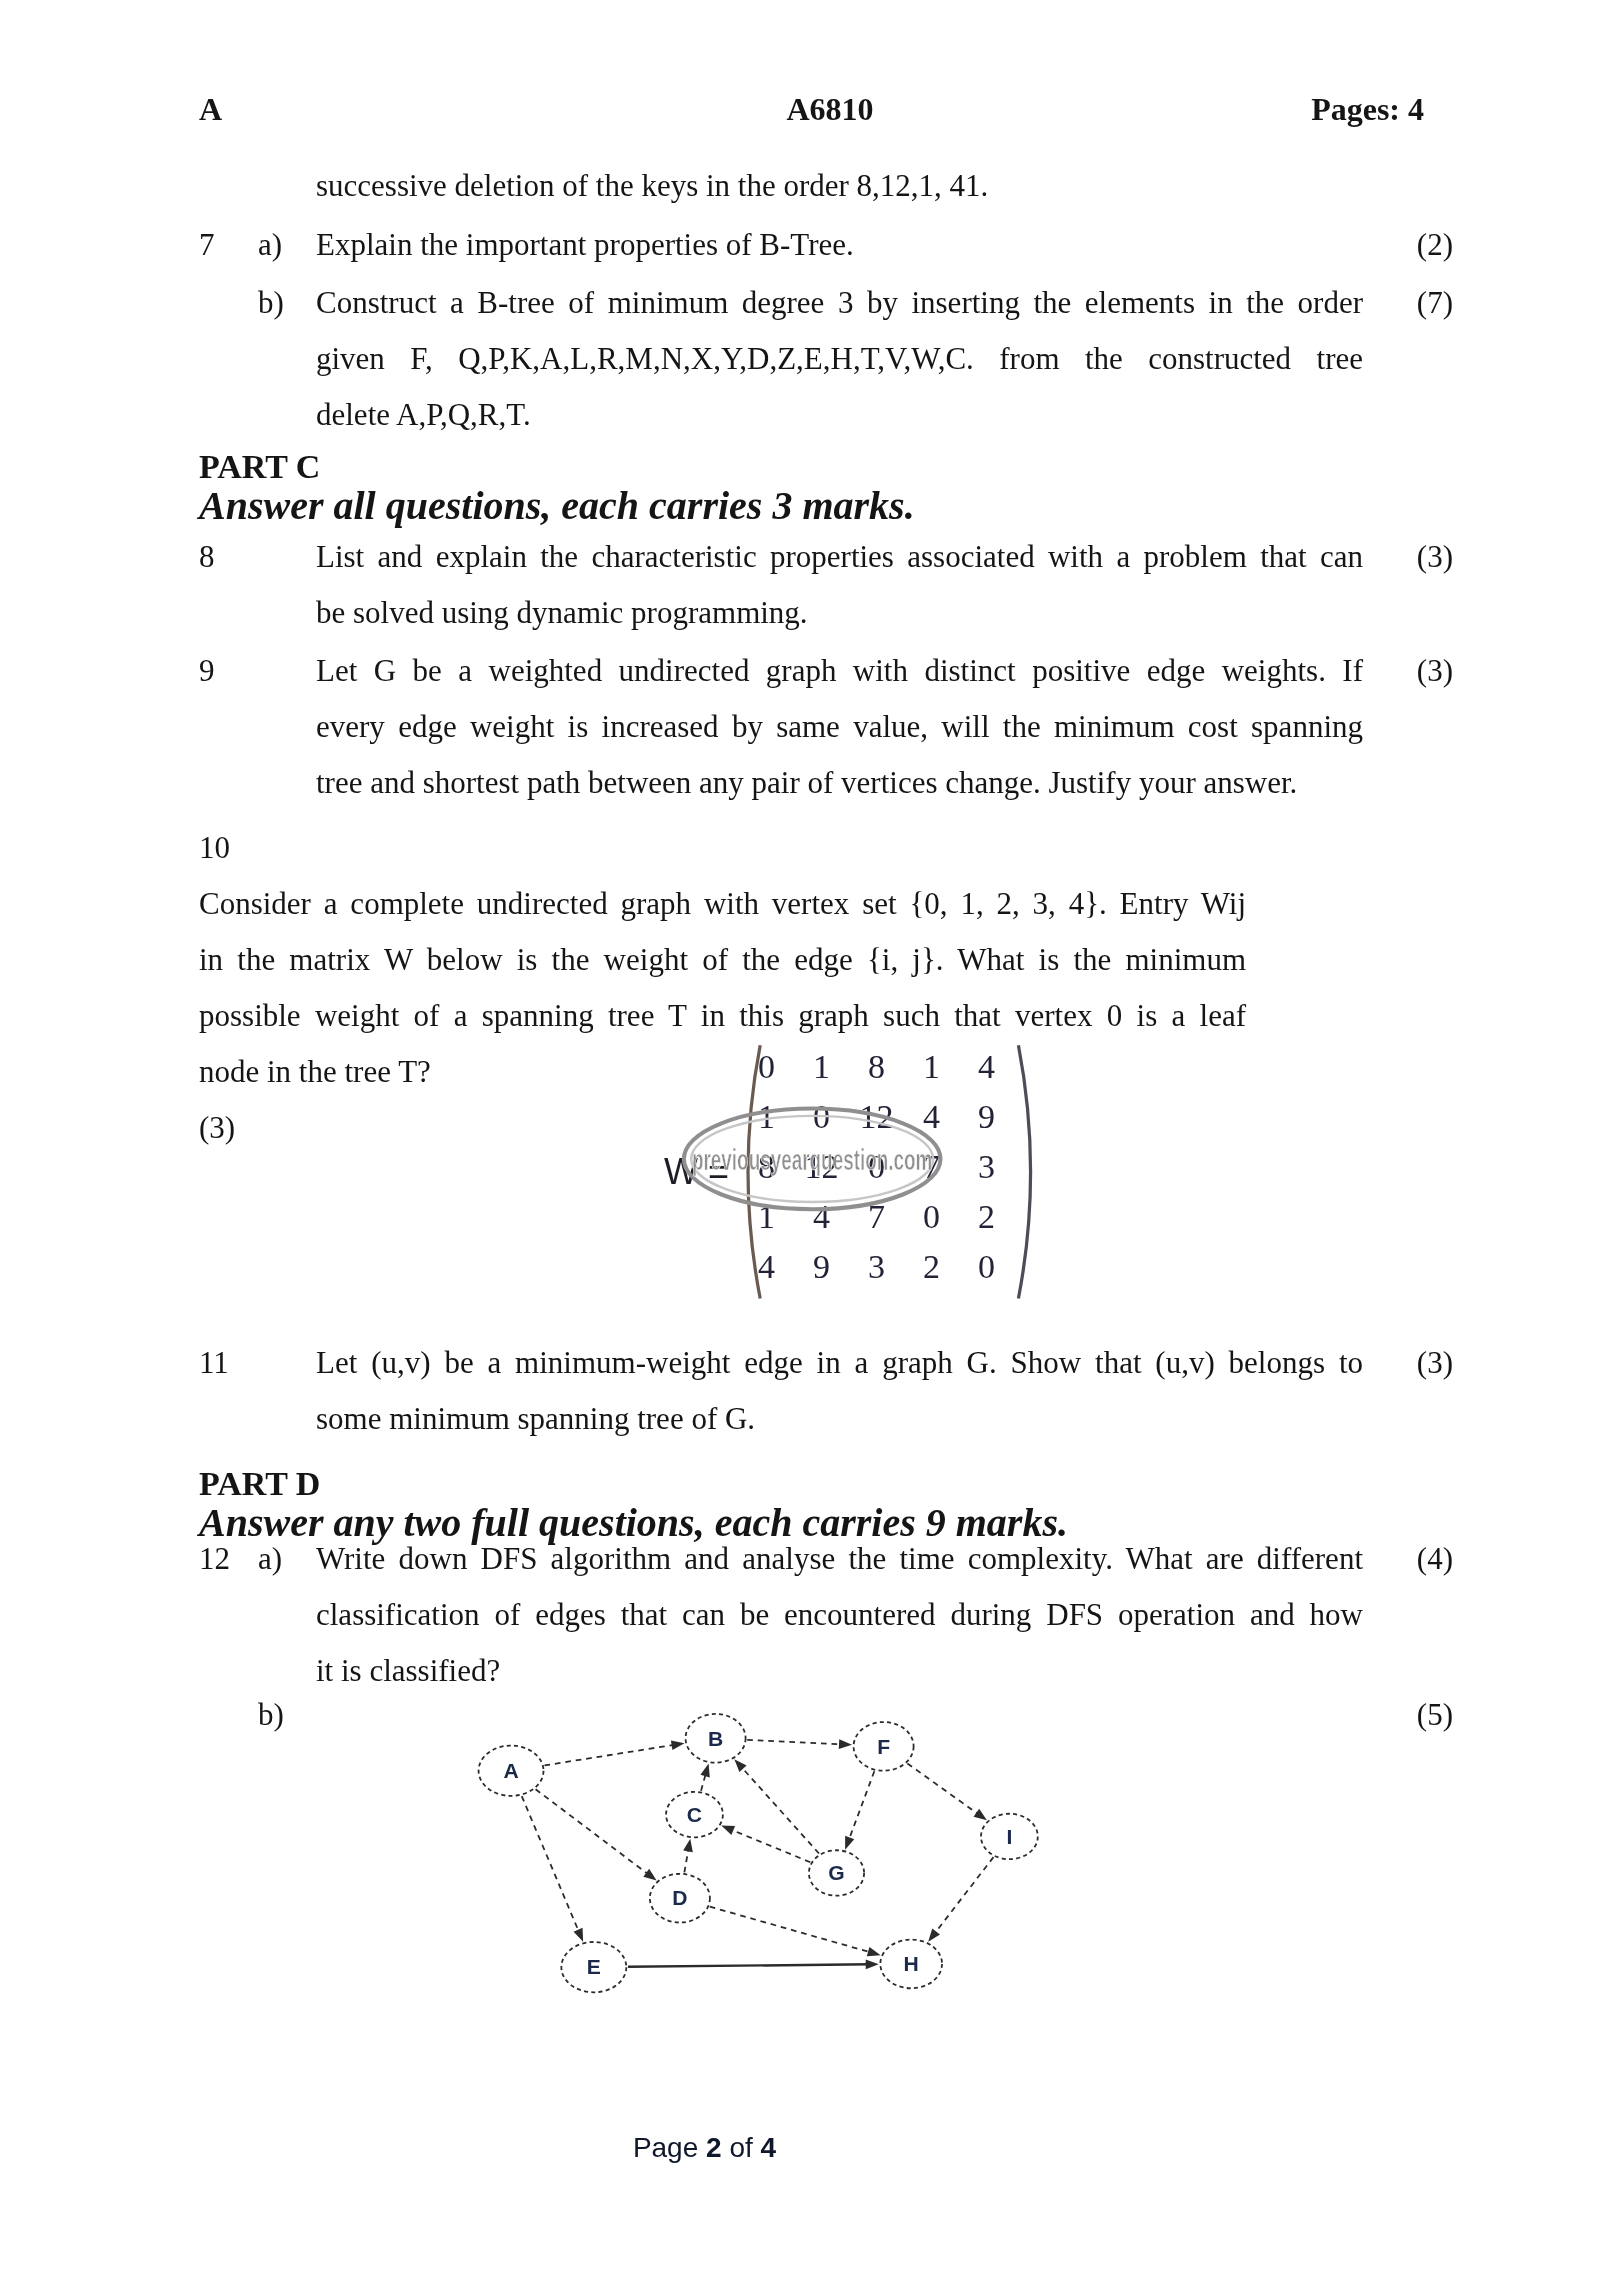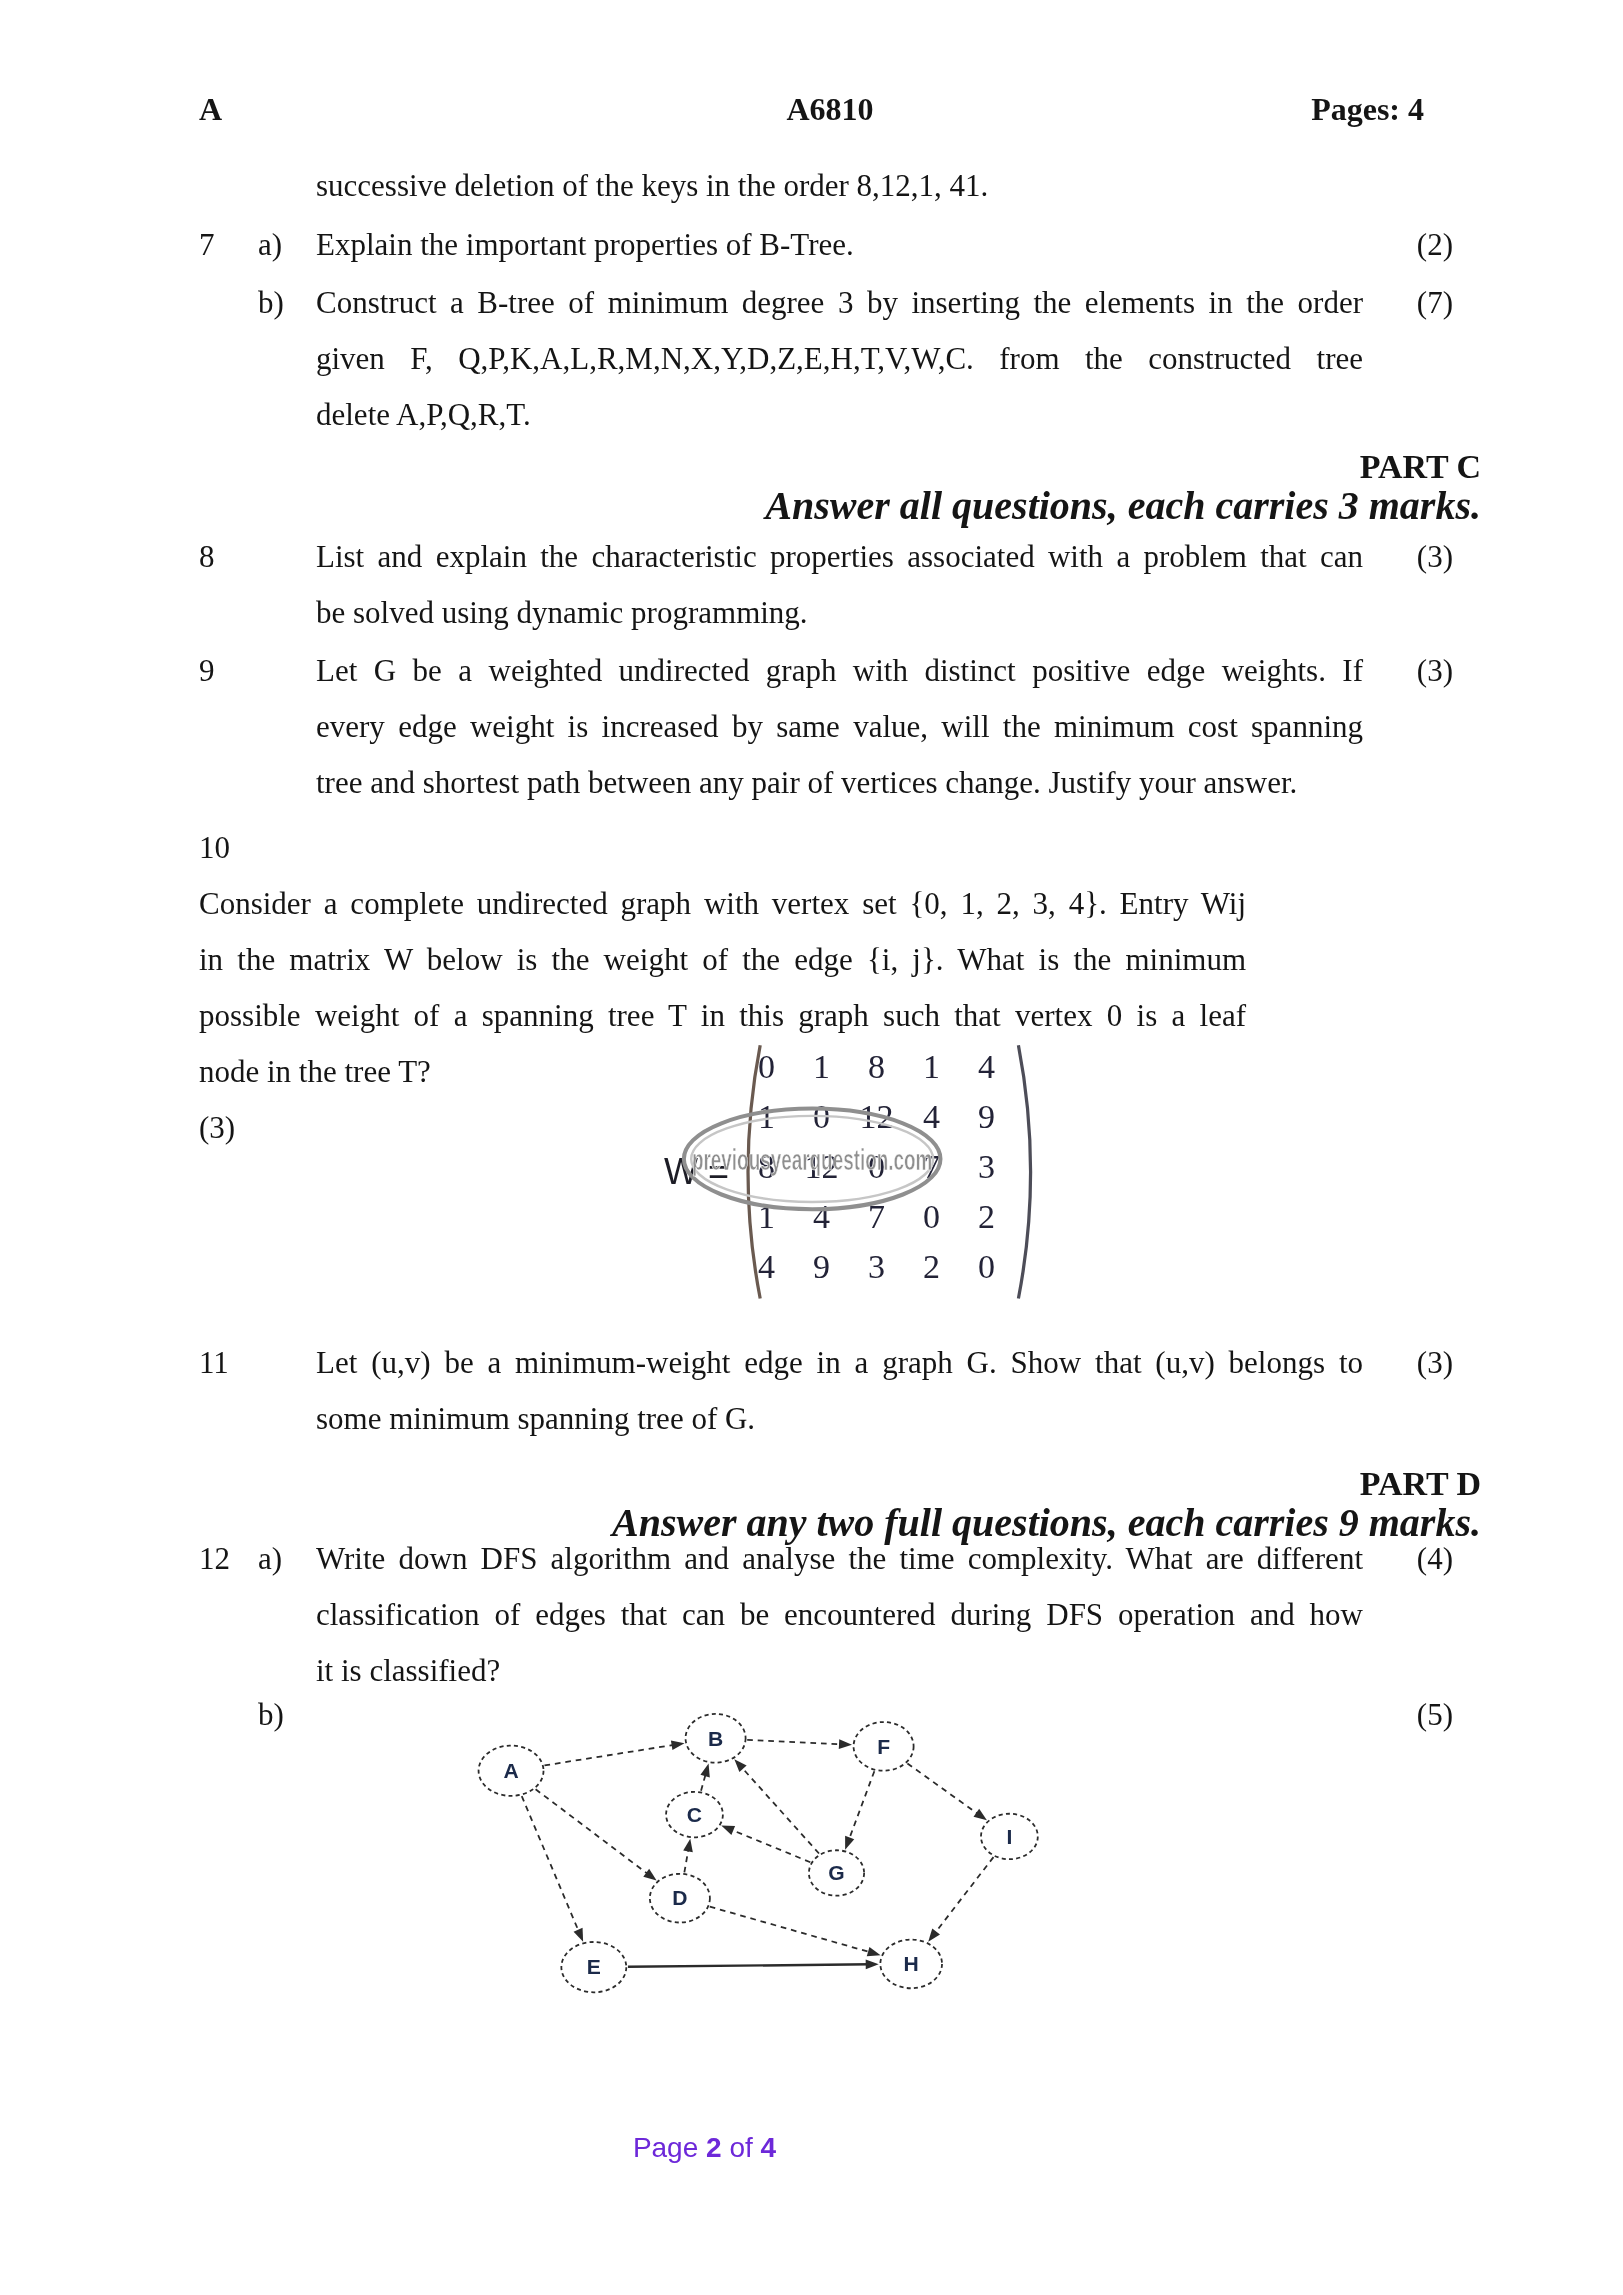--- a/index.html
+++ b/index.html
@@ -18,33 +18,33 @@
   .row{position:absolute;left:199px;width:1262px;display:flex;align-items:flex-start;
        font-size:31px;line-height:56px;}
   .cnum{width:59px;flex:none;}
   .csub{width:58px;flex:none;}
   .ctext{width:1047px;flex:none;}
   .cmarks{flex:1;text-align:right;padding-right:8px;}
   .tl{white-space:normal;}
   .jl{text-align:justify;text-align-last:justify;}
   .nw{white-space:nowrap;}
   
-  .part{position:absolute;left:199px;width:1282px;text-align:right;}
+  .part{position:absolute;left:199px;width:1282px;text-align:left;}
   .part-title{font-weight:bold;font-size:34px;line-height:39px;}
   .part-sub{font-weight:bold;font-style:italic;font-size:40px;line-height:39px;}
   
   #matrix-label{position:absolute;left:664px;top:1151px;
        font-family:"Liberation Sans",sans-serif;font-size:36px;color:#1d1d26;}
   #matrix-grid{position:absolute;left:739px;top:1042px;display:grid;
        grid-template-columns:repeat(5,55px);grid-auto-rows:50px;
        font-size:34px;line-height:50px;text-align:center;color:#232337;}
   svg{position:absolute;}
   
   .footer{position:absolute;left:0;top:2132px;width:1409px;text-align:center;
-       font-family:"Liberation Sans",sans-serif;font-size:28px;color:#6d28d9;
+       font-family:"Liberation Sans",sans-serif;font-size:28px;color:#0f172a;
        white-space:pre;}
   .footer b{font-weight:bold;}
 </style>
 </head>
 <body>
 
 <div class="page">
 
   <div class="hdr">
     <span class="hl">A</span>

